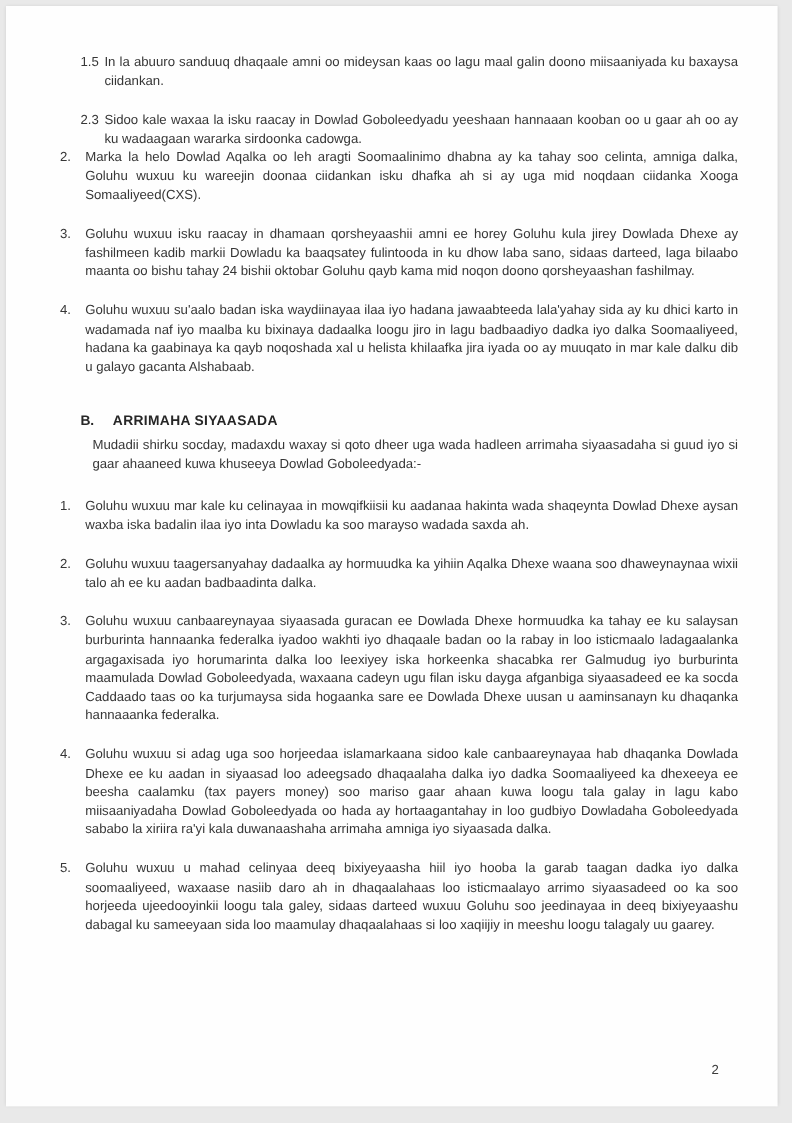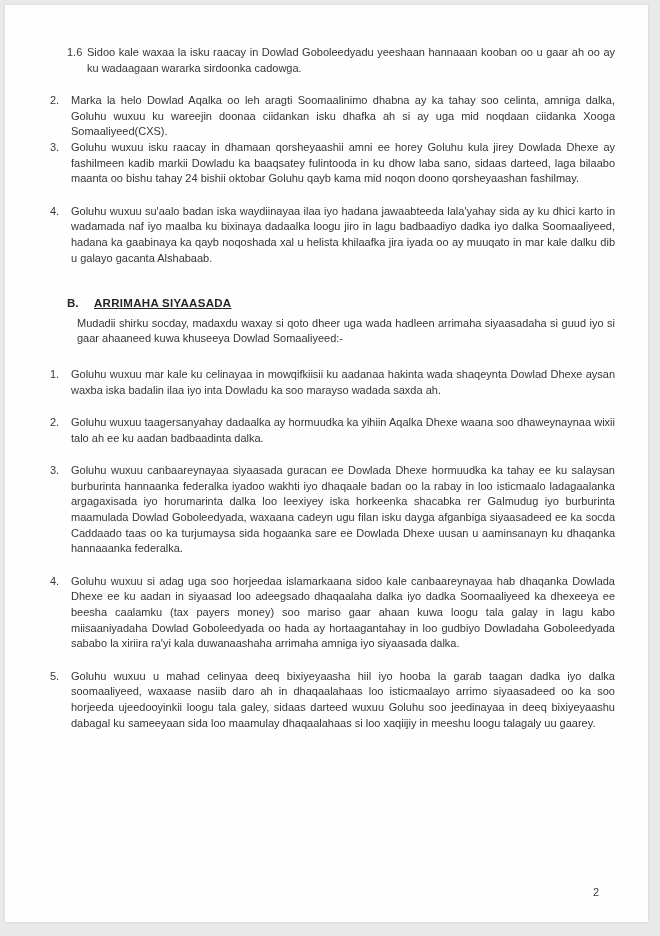--- a/index.html
+++ b/index.html
@@ -53,21 +53,20 @@
   .heading-row {
     display: flex;
     margin-left: 17px;
     margin-top: 30px;
     font-weight: bold;
     font-size: 11.5px;
     color: #262626;
   }
   .heading-row .hnum { flex: 0 0 27px; }
   .heading-row .htitle {
-    text-decoration: underline;
     letter-spacing: 0.3px;
   }
   .intro {
     margin: 4px 0 20px 27px;
     text-align: justify;
   }
   .page-num {
     position: absolute;
     right: 49px;
     bottom: 24px;
@@ -76,21 +75,25 @@
   }
 </style>
 </head>
 <body>
 
 <div class="page">
   <div class="content">
 
     <div class="list" id="section-a">
         <div class="item sub">
-          <span class="num">1.6</span>
+          <span class="num">1.5</span>
+          <span class="txt">In la abuuro sanduuq dhaqaale amni oo mideysan kaas oo lagu maal galin doono miisaaniyada ku baxaysa ciidankan.</span>
+        </div>
+        <div class="item sub">
+          <span class="num">2.3</span>
           <span class="txt">Sidoo kale waxaa la isku raacay in Dowlad Goboleedyadu yeeshaan hannaaan kooban oo u gaar ah oo ay ku wadaagaan wararka sirdoonka cadowga.</span>
         </div>
         <div class="item">
           <span class="num">2.</span>
           <span class="txt">Marka la helo Dowlad Aqalka oo leh aragti Soomaalinimo dhabna ay ka tahay soo celinta, amniga dalka, Goluhu wuxuu ku wareejin doonaa ciidankan isku dhafka ah si ay uga mid noqdaan ciidanka Xooga Somaaliyeed(CXS).</span>
         </div>
         <div class="item">
           <span class="num">3.</span>
           <span class="txt">Goluhu wuxuu isku raacay in dhamaan qorsheyaashii amni ee horey Goluhu kula jirey Dowlada Dhexe ay fashilmeen kadib markii Dowladu ka baaqsatey fulintooda in ku dhow laba sano, sidaas darteed, laga bilaabo maanta oo bishu tahay 24 bishii oktobar Goluhu qayb kama mid noqon doono qorsheyaashan fashilmay.</span>
         </div>
@@ -98,21 +101,21 @@
           <span class="num">4.</span>
           <span class="txt">Goluhu wuxuu su'aalo badan iska waydiinayaa ilaa iyo hadana jawaabteeda lala'yahay sida ay ku dhici karto in wadamada naf iyo maalba ku bixinaya dadaalka loogu jiro in lagu badbaadiyo dadka iyo dalka Soomaaliyeed, hadana ka gaabinaya ka qayb noqoshada xal u helista khilaafka jira iyada oo ay muuqato in mar kale dalku dib u galayo gacanta Alshabaab.</span>
         </div>
       </div>
 
     <div class="heading-row">
       <span class="hnum">B.</span>
       <span class="htitle">ARRIMAHA SIYAASADA</span>
     </div>
 
-    <p class="intro">Mudadii shirku socday, madaxdu waxay si qoto dheer uga wada hadleen arrimaha siyaasadaha si guud iyo si gaar ahaaneed kuwa khuseeya Dowlad Somaaliyeed:-</p>
+    <p class="intro">Mudadii shirku socday, madaxdu waxay si qoto dheer uga wada hadleen arrimaha siyaasadaha si guud iyo si gaar ahaaneed kuwa khuseeya Dowlad Goboleedyada:-</p>
 
     <div class="list" id="section-b-list">
         <div class="item">
           <span class="num">1.</span>
           <span class="txt">Goluhu wuxuu mar kale ku celinayaa in mowqifkiisii ku aadanaa hakinta wada shaqeynta Dowlad Dhexe aysan waxba iska badalin ilaa iyo inta Dowladu ka soo marayso wadada saxda ah.</span>
         </div>
         <div class="item">
           <span class="num">2.</span>
           <span class="txt">Goluhu wuxuu taagersanyahay dadaalka ay hormuudka ka yihiin Aqalka Dhexe waana soo dhaweynaynaa wixii talo ah ee ku aadan badbaadinta dalka.</span>
         </div>

